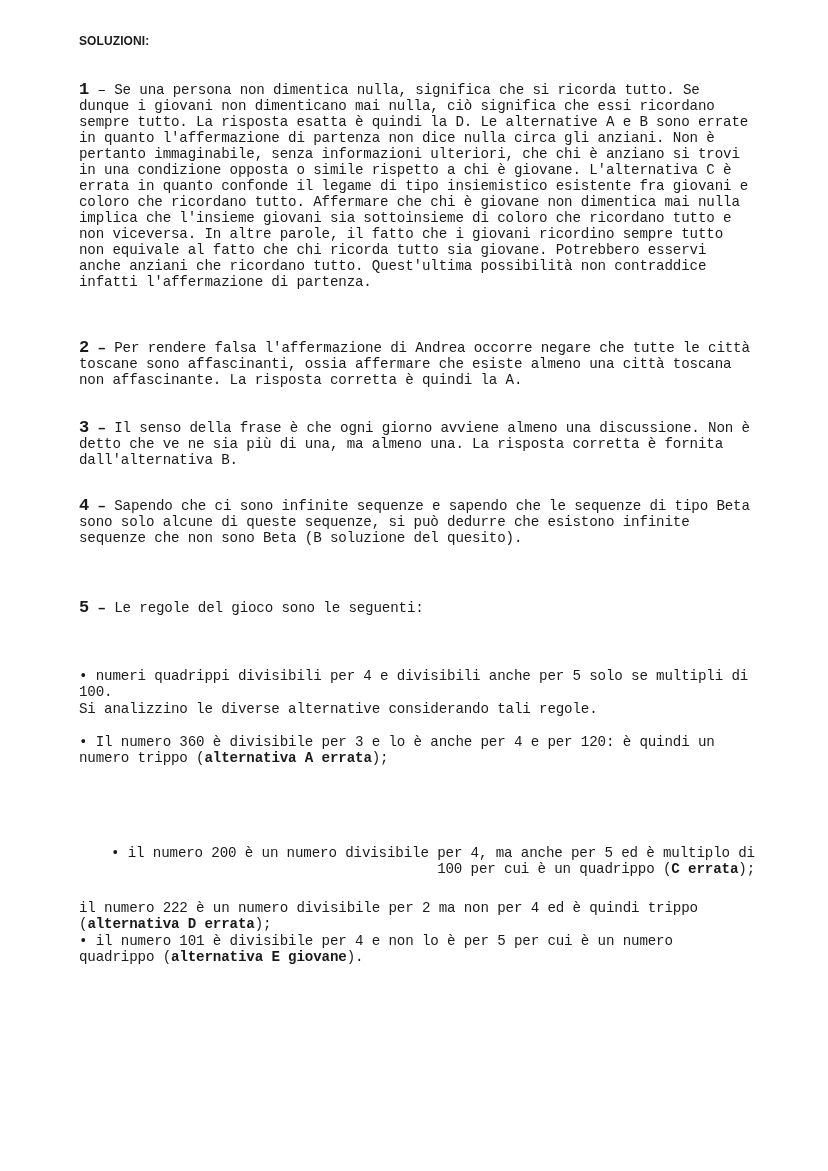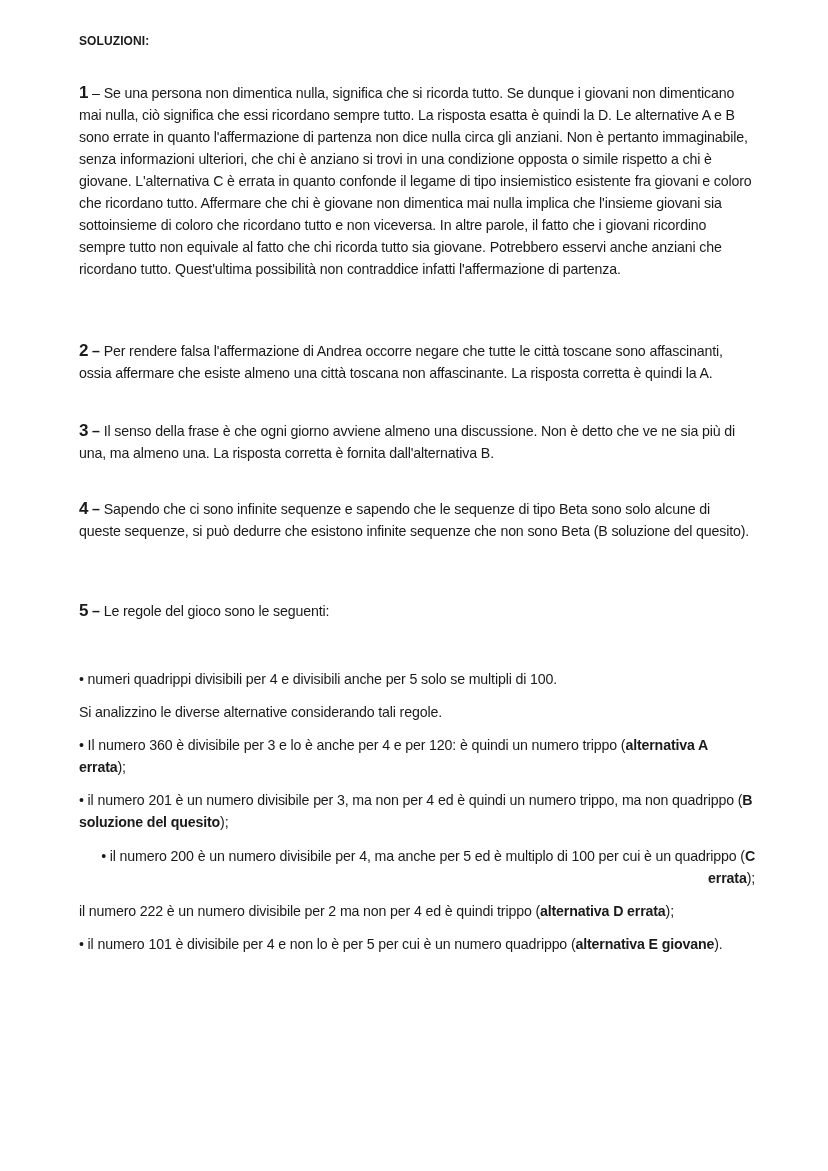--- a/index.html
+++ b/index.html
@@ -8,22 +8,23 @@
       font-family: "Liberation Sans", sans-serif;
       color: #1a1a1a;
     }
     .page { position: relative; width: 828px; height: 1171px; }
     .title {
       position: absolute; left: 79px; top: 34px;
       font-size: 12px; font-weight: bold; letter-spacing: 0.1px;
     }
     .block {
       position: absolute; left: 79px; width: 676px;
-      font-size: 14.2px; line-height: 22px;
+      font-size: 14.2px; line-height: 16px;
       letter-spacing: -0.15px;
+      font-family: Liberation Mono, monospace;
     }
     .block p { margin: 0; }
     .num { font-weight: bold; font-size: 17px; }
     .dash { font-weight: bold; }
     b { font-weight: bold; }
   </style>
 </head>
 <body>
 
 <div class="page">
@@ -54,23 +55,20 @@
   </div>
 
   <div class="block" style="top:701px;">
     <p>Si analizzino le diverse alternative considerando tali regole.</p>
   </div>
 
   <div class="block" style="top:734px;">
     <p><span>• Il numero 360 è divisibile per 3 e lo è anche per 4 e per 120: è quindi un numero trippo (</span><b>alternativa A errata</b><span>);</span></p>
   </div>
 
-  <div class="block" style="top:789px;">
-    <p><span>• il numero 201 è un numero divisibile per 3, ma non per 4 ed è quindi un numero trippo, ma non quadrippo (</span><b>B soluzione del quesito</b><span>);</span></p>
-  </div>
 
   <div class="block" style="top:845px;text-align:right;">
     <p><span>• il numero 200 è un numero divisibile per 4, ma anche per 5 ed è multiplo di 100 per cui è un quadrippo (</span><b>C errata</b><span>);</span></p>
   </div>
 
   <div class="block" style="top:900px;">
     <p><span>il numero 222 è un numero divisibile per 2 ma non per 4 ed è quindi trippo (</span><b>alternativa D errata</b><span>);</span></p>
   </div>
 
   <div class="block" style="top:933px;">

